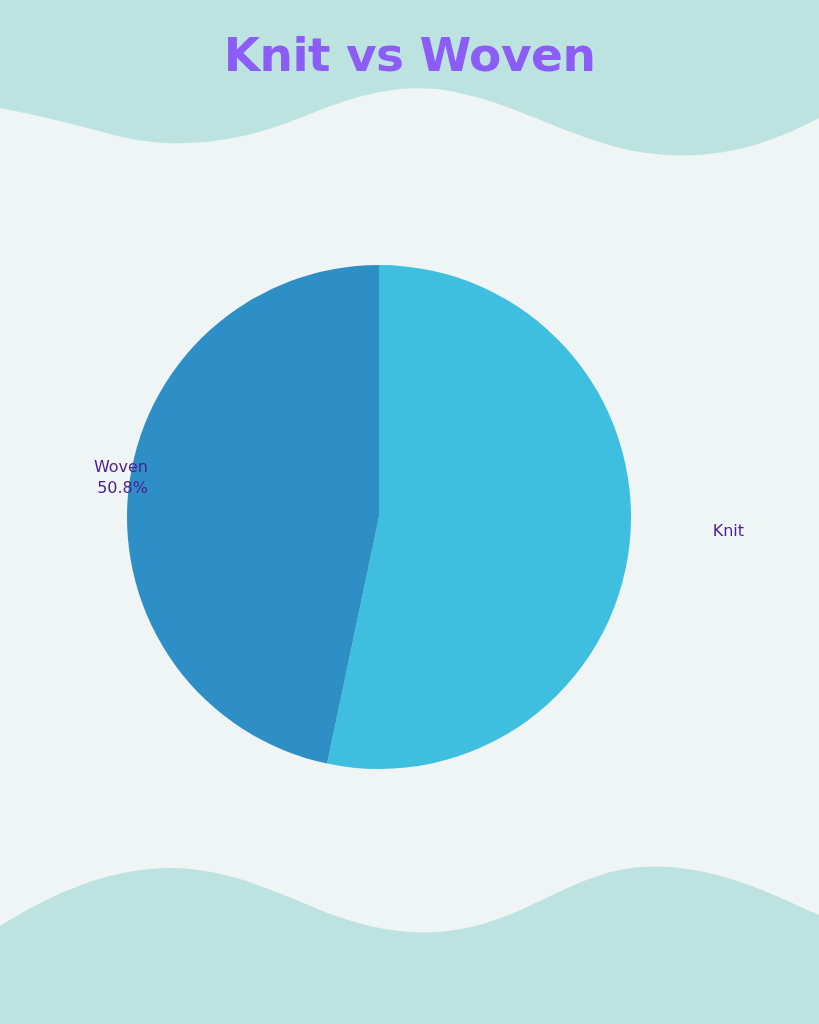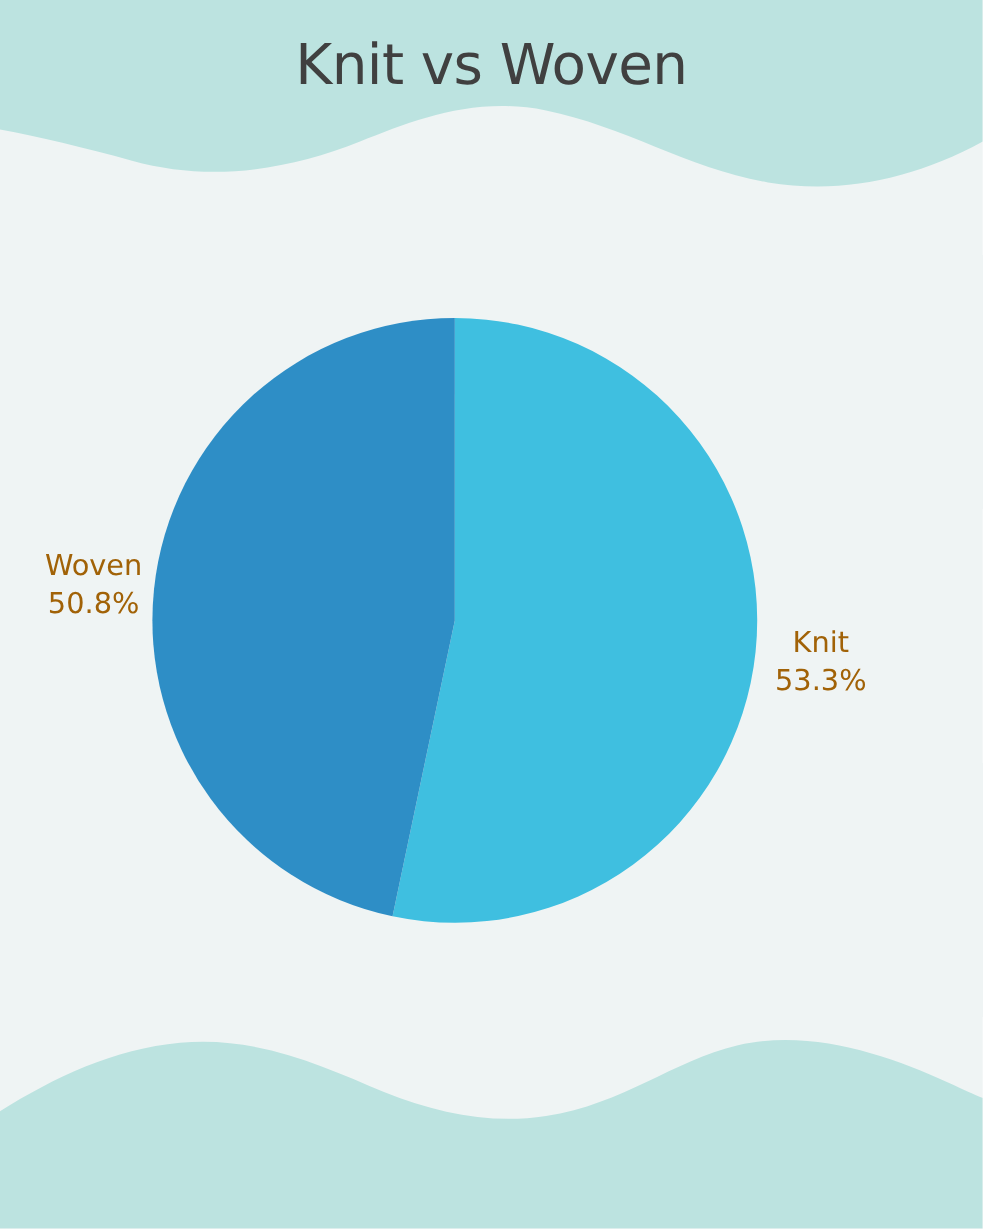--- a/index.html
+++ b/index.html
@@ -38,46 +38,46 @@
     height: 108px;
     display: flex;
     align-items: center;
     justify-content: center;
     z-index: 3;
   }
   #chart-title {
     margin: 0;
     font-family: "DejaVu Sans", "Liberation Sans", sans-serif;
     font-size: 47px;
-    font-weight: 400;
+    font-weight: 700;
     letter-spacing: -0.5px;
-    color: #404040;
+    color: #8b5cf6;
     line-height: 1;
     text-align: center;
     white-space: nowrap;
   }
   
   #pie-wrap {
     position: absolute;
     left: 0;
     top: 0;
     width: 819px;
     height: 1024px;
     z-index: 2;
   }
   
   .slice-label {
     position: absolute;
     z-index: 4;
-    color: #a16207;
+    color: #4c1d95;
     font-family: "DejaVu Sans", "Liberation Sans", sans-serif;
-    font-size: 24px;
+    font-size: 16px;
     font-weight: 400;
     line-height: 1.33;
-    text-align: center;
+    text-align: right;
     white-space: nowrap;
   }
   .slice-label .lbl-name { display: block; }
   .slice-label .lbl-pct  { display: block; }
 
   #label-woven {
     left: 8px;
     top: 456px;
     width: 140px;
   }
@@ -120,16 +120,15 @@
     <path fill="#2e8ec6" d="M379,517 L327.12,763.60 A252,252 0 0,1 379.00,265.00 Z"></path>
   </svg>
 
   <div class="slice-label" id="label-woven">
     <span class="lbl-name">Woven</span>
     <span class="lbl-pct">50.8%</span>
   </div>
 
   <div class="slice-label" id="label-knit">
     <span class="lbl-name">Knit</span>
-    <span class="lbl-pct">53.3%</span>
   </div>
 
 </div>
 
 </body></html>

